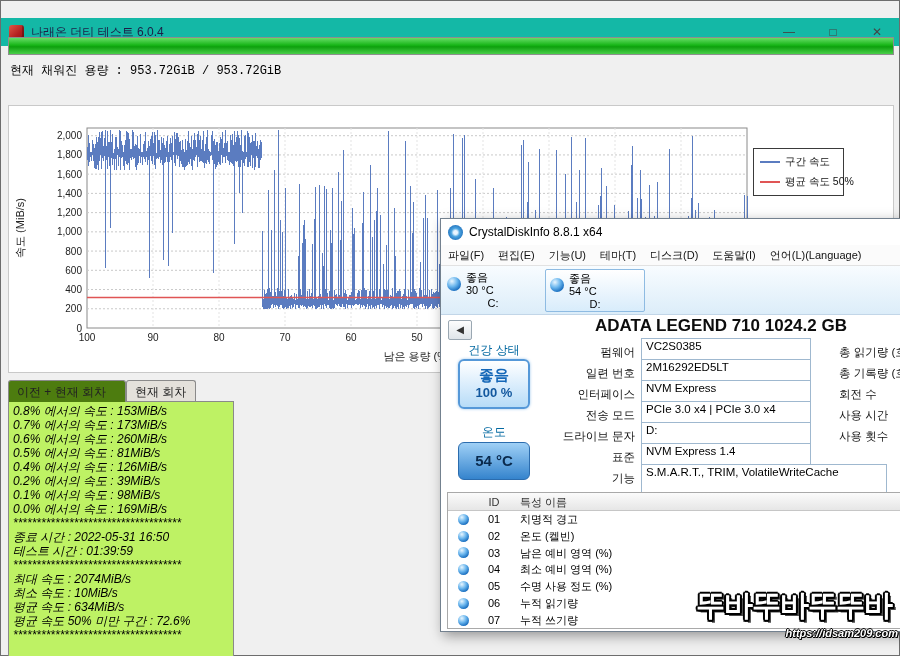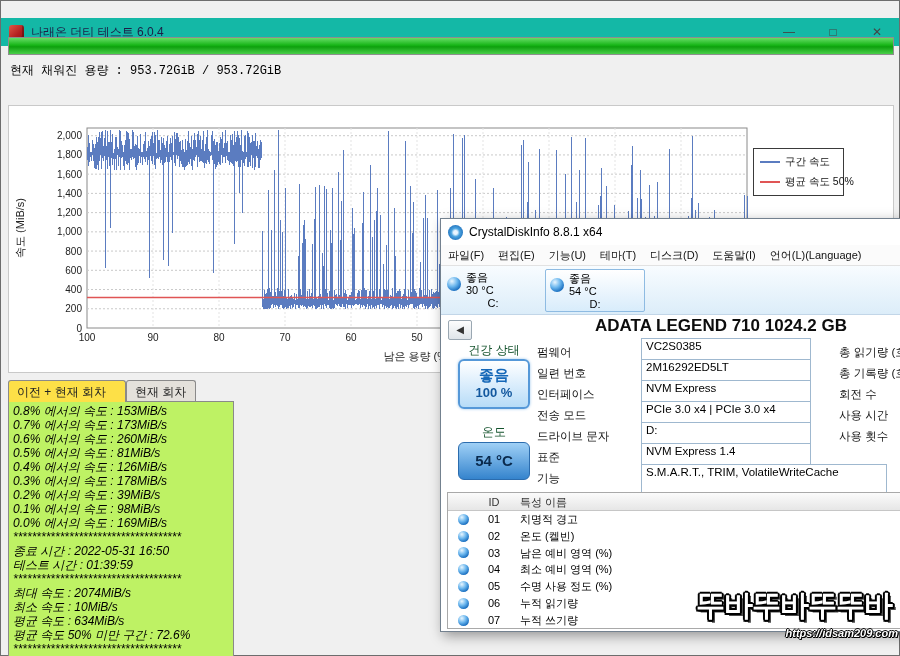--- a/index.html
+++ b/index.html
@@ -34,21 +34,21 @@
   .legend-box { position: absolute; left: 744px; top: 42px; width: 91px; background: #fff;
                 border: 1px solid #3a3a3a; padding: 6px 6px; display: flex; flex-direction: column; gap: 6px; }
   .legend-item { display: flex; align-items: center; font-size: 10.5px; color: #111; white-space: nowrap; }
   .legend-swatch { width: 20px; height: 0; border-top: 2px solid #000; margin-right: 5px; flex: none; }
   .legend-swatch.blue { border-color: #5b7cc0; }
   .legend-swatch.red  { border-color: #e05555; }
 
   .tab { position: absolute; top: 379px; height: 22px; border: 1px solid #8a8a8a; border-bottom: none;
          border-radius: 3px 3px 0 0; font-size: 12px; padding: 3px 8px 0 8px; white-space: nowrap;
          background: #e4e1db; color: #222; }
-  #tab-prev { left: 7px; width: 118px; background: #fde047; z-index: 3; }
+  #tab-prev { left: 7px; width: 118px; background: #4d7c0f; z-index: 3; }
   #tab-cur  { left: 125px; width: 70px; height: 21px; }
 
   .results-panel { position: absolute; left: 7px; top: 400px; width: 226px; height: 256px;
                    background: #bef264; border: 1px solid #8a8a8a; padding: 2px 4px; overflow: hidden; z-index: 2; font-style: italic; }
   .rline { font-size: 12px; line-height: 14.0px; white-space: nowrap; color: #000; overflow: hidden; }
 
   
   #cdi-window { position: absolute; left: 440px; top: 218px; width: 558px; height: 414px;
                 background: #ffffff; border: 1px solid #73818f; box-shadow: 3px 4px 12px rgba(0,0,0,.38);
                 z-index: 10; }
@@ -71,36 +71,36 @@
           background: radial-gradient(circle at 35% 30%, #e8f6ff 0%, #6cb7ee 40%, #1a6fc0 75%, #0d4a8c 100%); }
   .tile-lines { margin-left: 5px; font-size: 11px; line-height: 12.5px; color: #000; }
   .tile-letter { font-size: 11px; text-align: center; margin-top: 1px; color: #000; }
 
   .back-btn { position: absolute; left: 7px; top: 101px; width: 24px; height: 20px;
               background: linear-gradient(#fdfdfd, #dfe5ea); border: 1px solid #9aa7b2; border-radius: 2px;
               font-size: 10px; text-align: center; line-height: 18px; color: #333; }
   .cdi-model { position: absolute; left: 40px; top: 97px; width: 480px; text-align: center;
                font-size: 17px; font-weight: 600; color: #0d0d0d; white-space: nowrap; }
 
-  .mini-label { position: absolute; left: 10px; width: 86px; text-align: center; font-size: 12px; color: #14532d; }
+  .mini-label { position: absolute; left: 10px; width: 86px; text-align: center; font-size: 12px; color: #0369a1; }
   #health-label { top: 123px; }
   #temp-label { top: 205px; }
   .health-btn { position: absolute; left: 17px; top: 140px; width: 72px; height: 50px;
                 border: 2px solid #5598d8; border-radius: 6px; text-align: center;
                 background: linear-gradient(#ffffff, #d8ecfc 55%, #b7dcf7);
                 box-shadow: 0 0 3px #9cc7ec; }
   .h-status { font-size: 15px; font-weight: 700; color: #1668b8; margin-top: 5px; }
   .h-pct { font-size: 13px; font-weight: 700; color: #13589e; }
   .temp-btn { position: absolute; left: 17px; top: 223px; width: 72px; height: 38px;
               border: 1px solid #2b6cae; border-radius: 6px; text-align: center; line-height: 36px;
               background: linear-gradient(#9fd0f6, #3584cd); font-size: 15px; font-weight: 700; color: #0a2a4d; }
 
   .info-grid { position: absolute; left: 96px; top: 123px; }
   .info-row { height: 21px; display: flex; align-items: center; }
-  .info-label { width: 104px; padding-right: 6px; font-size: 11.5px; color: #111; white-space: nowrap; }
+  .info-label { width: 104px; text-align: right; padding-right: 6px; font-size: 11.5px; color: #111; white-space: nowrap; }
   .info-value { width: 170px; height: 30px; border: 1px solid #9fb8cf; background: #fff;
                 font-size: 11.5px; line-height: 15px; padding: 0 4px; white-space: nowrap; overflow: hidden; color: #000; }
   .info-value.wide { width: 246px; }
 
   .right-col { position: absolute; left: 398px; top: 123px; }
   .right-row { height: 21px; display: flex; align-items: center; font-size: 11.5px; color: #111; white-space: nowrap; }
 
   .smart-table { position: absolute; left: 6px; top: 273px; width: 546px; height: 137px;
                  border: 1px solid #a9a9a9; background: #fff; overflow: hidden; }
   .smart-header { height: 18px; display: flex; background: linear-gradient(#fbfbfb, #e6e6e6);
@@ -210,21 +210,20 @@
 
     <div class="tab" id="tab-prev">이전 + 현재 회차</div>
     <div class="tab" id="tab-cur">현재 회차</div>
 
     <div class="results-panel">
       <div class="rline">0.8% 에서의 속도 : 153MiB/s</div>
       <div class="rline">0.7% 에서의 속도 : 173MiB/s</div>
       <div class="rline">0.6% 에서의 속도 : 260MiB/s</div>
       <div class="rline">0.5% 에서의 속도 : 81MiB/s</div>
       <div class="rline">0.4% 에서의 속도 : 126MiB/s</div>
-      <div class="rline">0.3% 에서의 속도 : 178MiB/s</div>
       <div class="rline">0.2% 에서의 속도 : 39MiB/s</div>
       <div class="rline">0.1% 에서의 속도 : 98MiB/s</div>
       <div class="rline">0.0% 에서의 속도 : 169MiB/s</div>
       <div class="rline">************************************</div>
       <div class="rline">종료 시간 : 2022-05-31 16:50</div>
       <div class="rline">테스트 시간 : 01:39:59</div>
       <div class="rline">************************************</div>
       <div class="rline">최대 속도 : 2074MiB/s</div>
       <div class="rline">최소 속도 : 10MiB/s</div>
       <div class="rline">평균 속도 : 634MiB/s</div>

